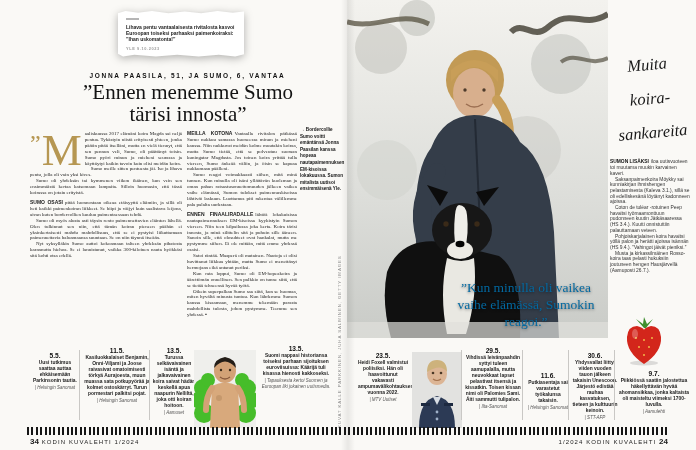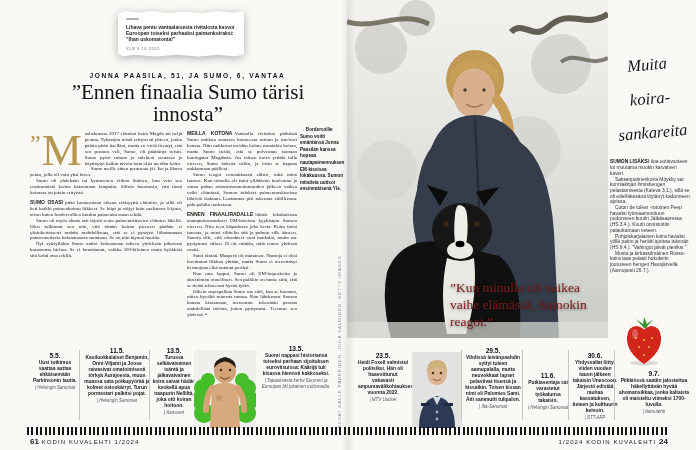--- a/index.html
+++ b/index.html
@@ -41,22 +41,22 @@
   .gcaption{position:absolute;left:300px;top:127px;width:44px;margin:0;
             font-size:4.6px;line-height:6.6px;font-weight:bold;color:#151515;}
   
   .pcredit{position:absolute;left:337px;top:248px;height:180px;
            writing-mode:vertical-rl;transform:rotate(180deg);
            font-size:4.4px;letter-spacing:.9px;color:#8a8a8a;white-space:nowrap;}
 
   
   .photo{position:absolute;left:347px;top:0;width:261px;height:338px;overflow:hidden;background:#dcddd9;}
   .photo svg{display:block;width:100%;height:100%;}
-  .pullquote{position:absolute;right:6px;bottom:8px;width:152px;margin:0;
-             font-family:"Liberation Serif",serif;font-size:13.5px;line-height:17px;color:#7f1d1d;
+  .pullquote{position:absolute;right:6px;bottom:8px;width:152px;margin:0;text-align:center;
+             font-family:"Liberation Serif",serif;font-size:13.5px;line-height:17px;color:#0369a1;
              text-shadow:0 1px 3px rgba(0,0,0,.45);}
 
   
   .sidebar{position:absolute;left:610px;top:48px;width:80px;}
   .stitle{margin:0 0 10px;font-family:"Liberation Serif",serif;font-style:italic;font-weight:normal;
           font-size:16.5px;line-height:2.05;text-align:center;color:#191919;transform:rotate(-5deg);}
   .sbody p{margin:0;font-size:4.9px;line-height:5.7px;color:#333;text-align:left;}
   .sbody p + p{text-indent:5px;}
   .slead{font-weight:bold;color:#111;margin-right:2px;}
 
@@ -86,21 +86,21 @@
 
     <div class="clipping">
       <div class="clip-card">
         <div class="clip-label"></div>
         <p class="clip-headline">Lihava pentu vantaalaisesta rivitalosta kasvoi Euroopan toiseksi parhaaksi paimenkoiraksi: ”Ihan uskomatonta!”</p>
         <p class="clip-source">YLE 9.10.2023</p>
       </div>
     </div>
 
     <p class="kicker">JONNA PAASILA, 51, JA SUMO, 6, VANTAA</p>
-    <h1 class="headline">”Ennen finaalia Sumo tärisi innosta”</h1>
+    <h1 class="headline">”Ennen menemme Sumo tärisi innosta”</h1>
 
     <div class="columns">
       <div class="col col1">
         <p class="nip">
           <span class="dcwrap"><span class="dcq">”</span><span class="dcl">M</span></span><span>aaliskuussa 2017 elämäni koira Magda sai neljä pentua. Tykästyin niistä erityisesti yhteen, jonka päätin pitää itselläni, mutta en vielä tiennyt, että sen pennun veli, Sumo, oli päättänyt toisin. Sumo pyöri minun ja mieheni seurassa ja käyttäytyi kaikin tavoin kuin olisi meidän koira.</span>
         </p>
         <p>Sumo meille sitten pentuesta jäi. Iso ja lihava pentu, jolla oli vain yksi kives.</p>
         <p>Sumo oli yhdeksän tai kymmenen viikon ikäinen, kun vein sen ensimmäistä kertaa katsomaan lampaita. Silloin huomasin, että tässä koirassa on jotain erityistä.</p>
         <p class="leadp"><span class="leadin">SUMO OSASI</span><span>pitää luonnostaan oikeaa etäisyyttä eläimiin, ja sillä oli heti kaikki paimenkoiran liikkeet. Se hiipi ja väijyi kuin saalistava leijona, aivan kuten bordercollien kuuluu paimentaessaan tehdä.</span></p>
         <p>Sumo oli myös alusta asti täysin rento paimennettavien eläinten lähellä. Olen tulkinnut sen niin, että tämän koiran pieneen päähän ei yksinkertaisesti mahdu mahdollisuus, että se ei pystyisi liikuttamaan paimennettavia haluamaansa suuntaan. Se on niin täynnä itseään.</p>
@@ -298,21 +298,21 @@
     <div class="tl-sep" style="left:149px;"></div>
     <div class="tl-sep" style="left:461px;"></div>
     <div class="tl-sep" style="left:522px;"></div>
     <div class="tl-sep" style="left:568px;"></div>
     <div class="tl-sep" style="left:614px;"></div>
   </div>
 
   <div class="perf"></div>
 
   <div class="pfoot foot-l">
-    <span class="pn">61</span>
+    <span class="pn">34</span>
     <span>KODIN KUVALEHTI</span>
     <span>1/2024</span>
   </div>
   <div class="pfoot foot-r">
     <span>1/2024</span>
     <span>KODIN KUVALEHTI</span>
     <span class="pn">24</span>
   </div>
 
   <div class="gutter"></div>

